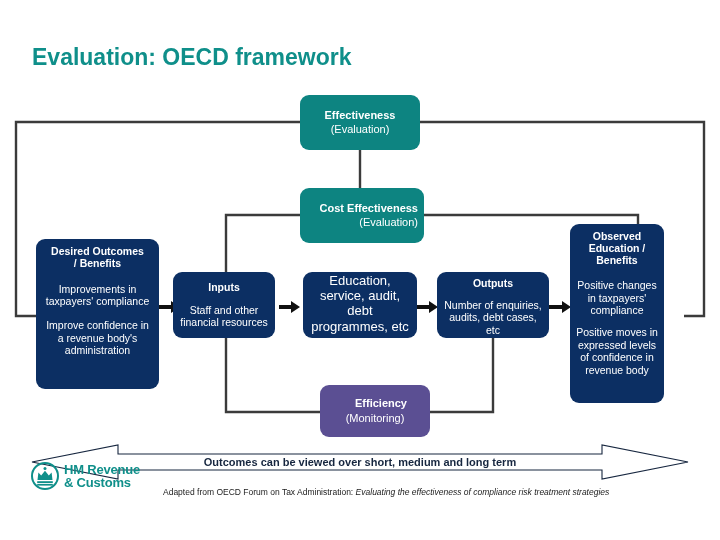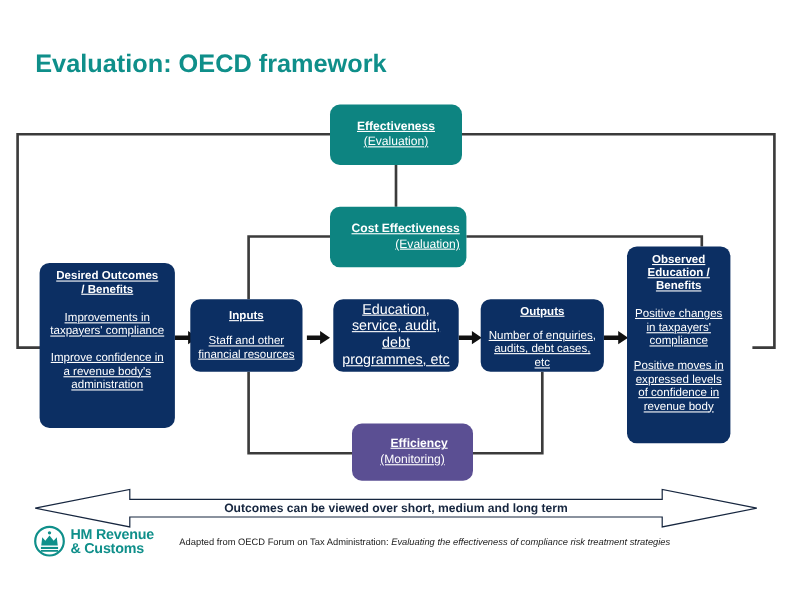--- a/index.html
+++ b/index.html
@@ -18,21 +18,21 @@
   }
 
   
   .connectors{position:absolute;left:0;top:0;width:720px;height:540px;}
 
   
   .box{
     position:absolute;box-sizing:border-box;
     border-radius:9px;color:#ffffff;text-align:center;
     display:flex;flex-direction:column;align-items:center;
-    justify-content:center;padding:4px 6px;text-decoration:underline;
+    justify-content:center;padding:4px 6px;
   }
   .box .hd{font-weight:bold;line-height:1.12;}
   .box .bd{line-height:1.18;}
   .teal{background:#0d8481;}
   .navy{background:#0c2f63;}
   .purple{background:#5b4f93;}
 
   
   #box-effectiveness{left:300px;top:95px;width:120px;height:55px;font-size:11px;}
   #box-effectiveness .hd{margin-bottom:2px;}
@@ -73,21 +73,21 @@
   }
 
   
   .footer-note{
     position:absolute;left:163px;top:487px;width:545px;
     font-size:8.5px;color:#222222;line-height:1.2;
   }
   .footer-note i{font-style:italic;}
 
   
-  .logo{position:absolute;left:30px;top:474px;width:130px;height:36px;
+  .logo{position:absolute;left:30px;top:458px;width:130px;height:36px;
         display:flex;align-items:center;}
   .logo .crownwrap{width:30px;height:30px;flex:0 0 30px;}
   .logo .logotext{margin-left:4px;color:#0f8f8a;font-weight:bold;
         font-size:13px;line-height:1.02;letter-spacing:-0.2px;}
 </style>
 </head>
 <body>
 
 <div id="slide">
 

